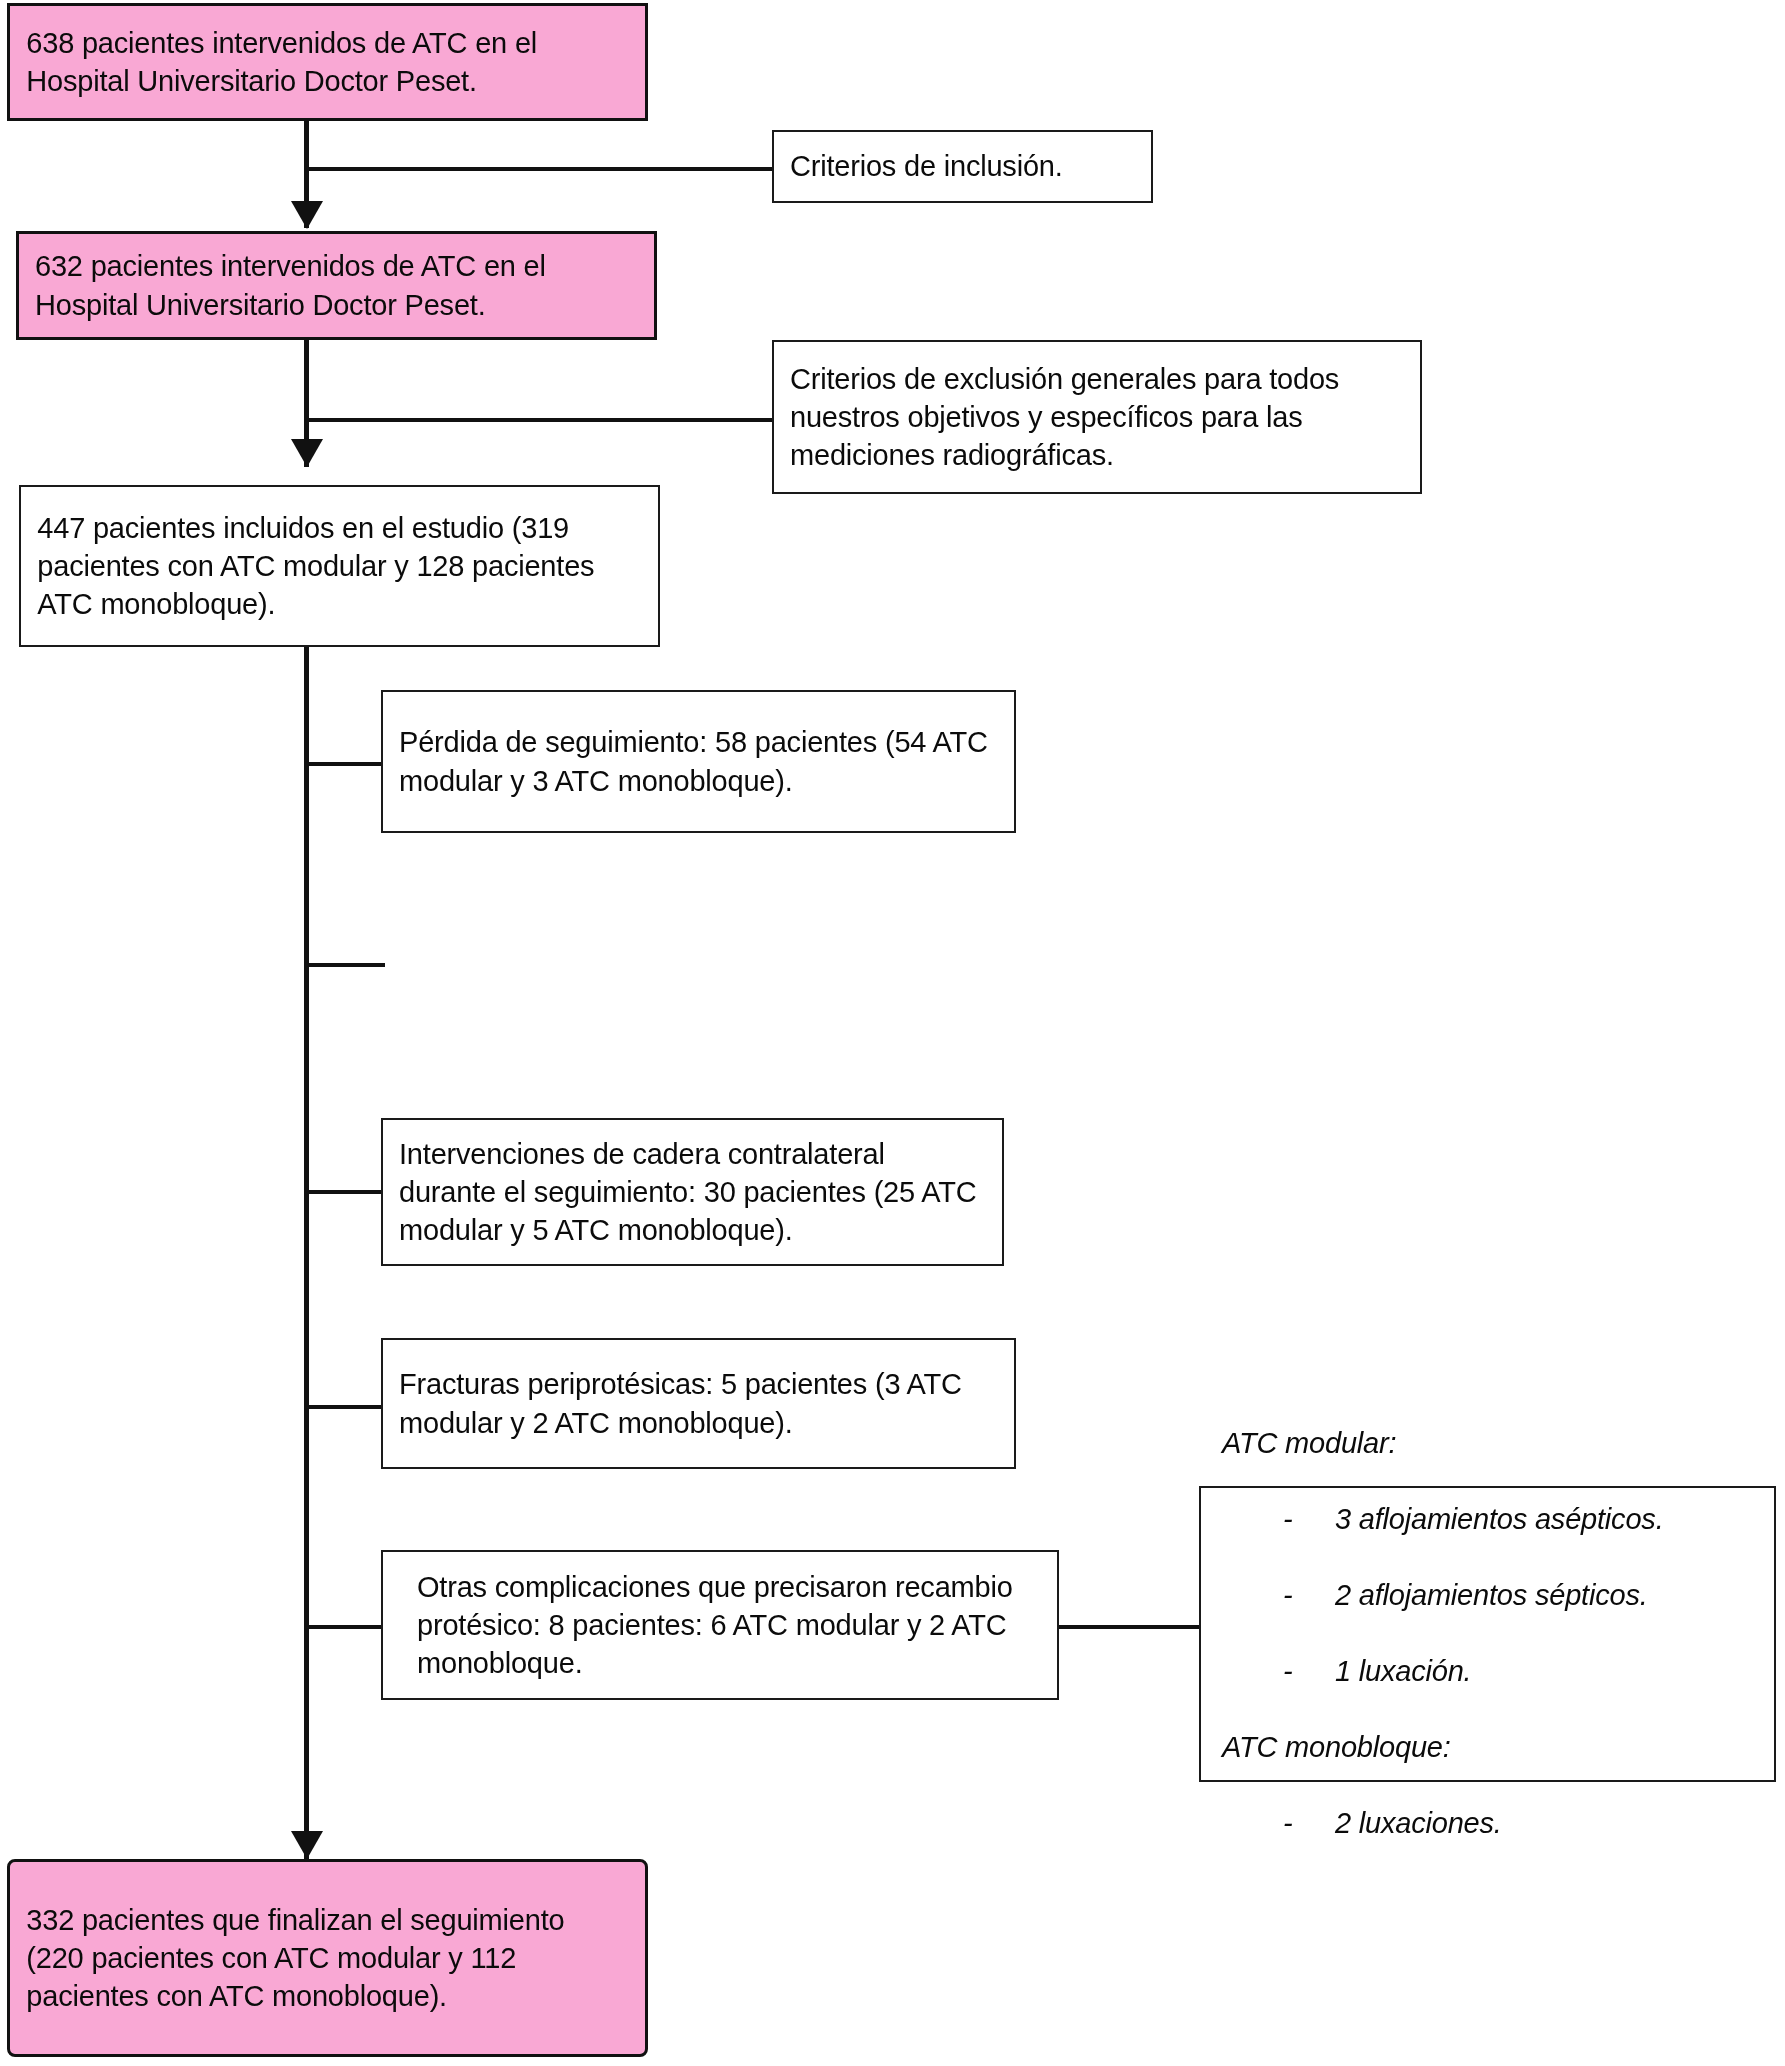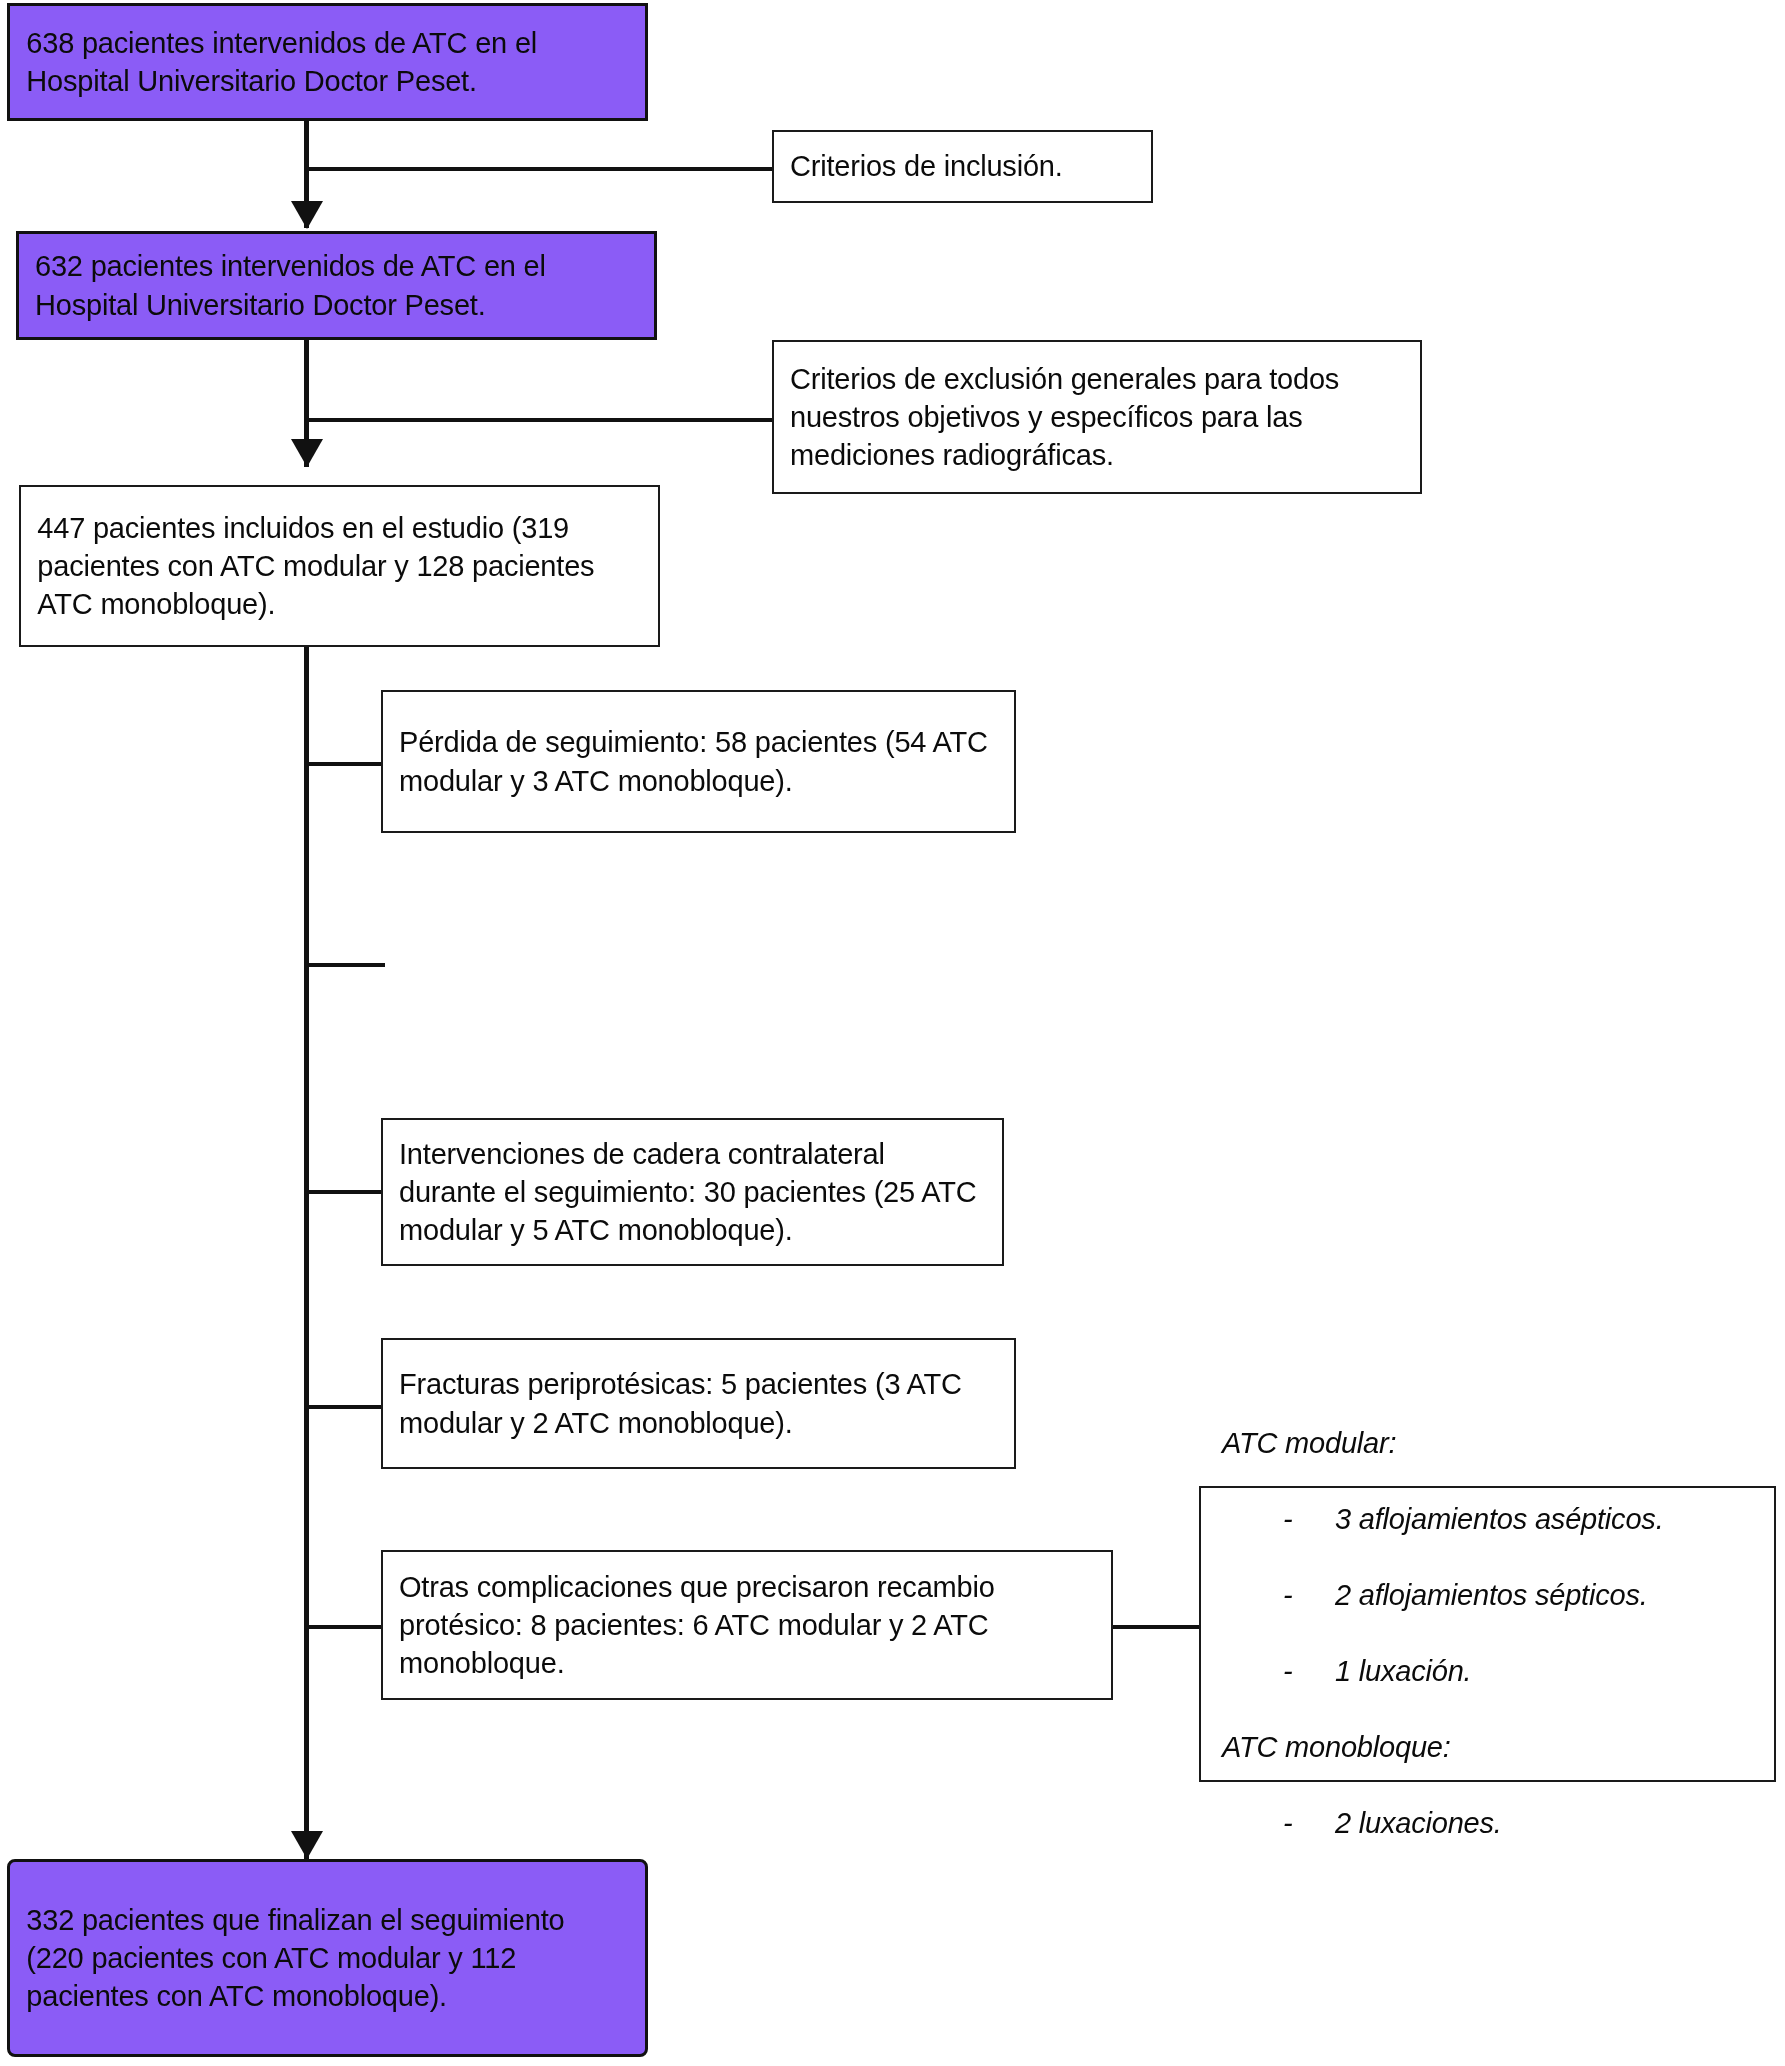--- a/index.html
+++ b/index.html
@@ -17,21 +17,21 @@
   }
   .box {
     position: absolute;
     box-sizing: border-box;
     background: #ffffff;
     border: 2.4px solid #1a1a1a;
     display: flex;
     align-items: center;
   }
   .box.shaded {
-    background: #8b5cf6;
+    background: #f9a8d4;
     border: 3.7px solid #111111;
   }
   .box.thin {
     border-width: 2.4px;
   }
   .box .txt {
     display: block;
     width: 100%;
     padding: 0 16px;
     font-size: 29px;
@@ -128,21 +128,21 @@
 
 
   <div class="box thin" style="left:381px; top:1118px; width:623px; height:148px;">
     <span class="txt">Intervenciones de cadera contralateral durante el seguimiento: 30 pacientes (25 ATC modular y 5 ATC monobloque).</span>
   </div>
 
   <div class="box thin" style="left:381px; top:1338px; width:635px; height:131px;">
     <span class="txt">Fracturas periprotésicas: 5 pacientes (3 ATC modular y 2 ATC monobloque).</span>
   </div>
 
-  <div class="box thin" style="left:381px; top:1550px; width:732px; height:150px;">
+  <div class="box thin" style="left:381px; top:1550px; width:678px; height:150px;padding-left:18px;">
     <span class="txt">Otras complicaciones que precisaron recambio protésico: 8 pacientes: 6 ATC modular y 2 ATC monobloque.</span>
   </div>
 
   <div class="box thin listbox" style="left:1199px; top:1486px; width:577px; height:296px;font-style:italic;">
     <span class="txt">
       <span class="list-line">ATC modular:</span>
       <span class="list-line bullet"><span class="bullet-dash">-</span><span>3 aflojamientos asépticos.</span></span>
       <span class="list-line bullet"><span class="bullet-dash">-</span><span>2 aflojamientos sépticos.</span></span>
       <span class="list-line bullet"><span class="bullet-dash">-</span><span>1 luxación.</span></span>
       <span class="list-line">ATC monobloque:</span>

